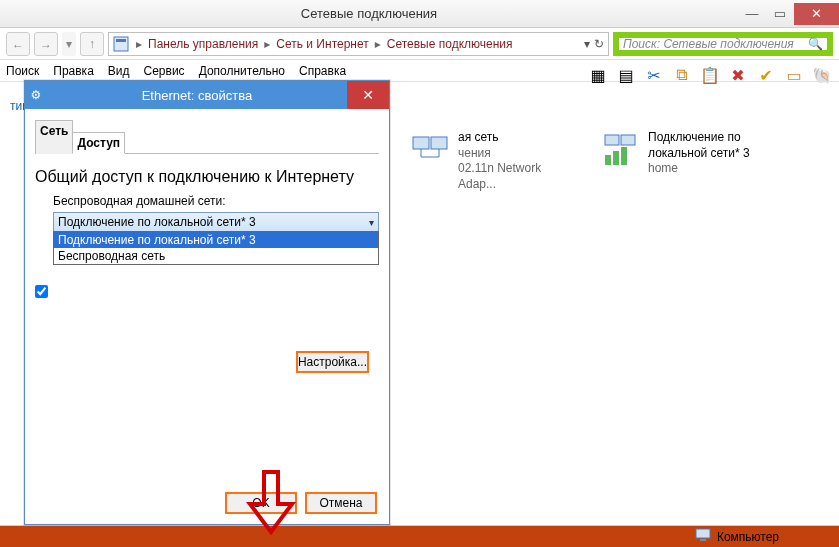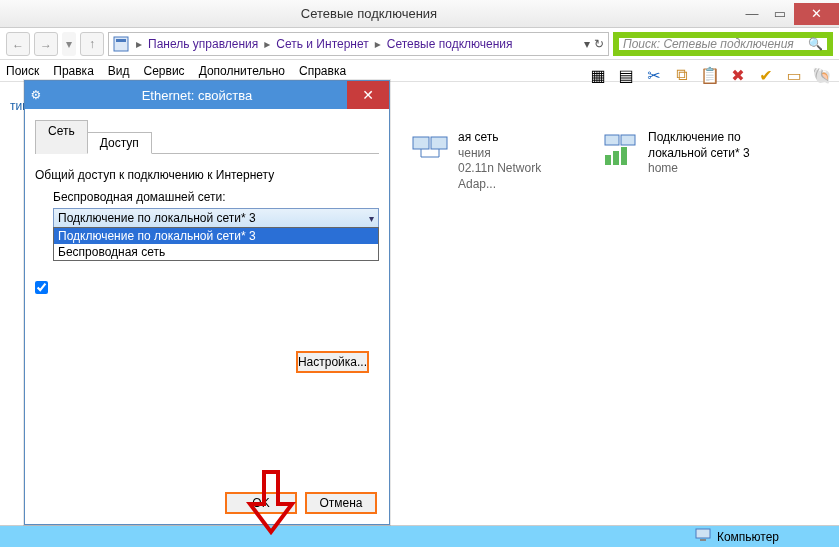--- a/index.html
+++ b/index.html
@@ -10,21 +10,21 @@
 .titlebar .title { flex: 1; text-align: center; color: #333; font-size: 13px; }
 .titlebar .winbtns { display: flex; }
 .titlebar .winbtn { width: 28px; height: 22px; display: flex; align-items: center; justify-content: center; color: #555; font-size: 13px; }
 .titlebar .winbtn.close { background: #c75050; color: #fff; width: 45px; }
 
 
 .addrrow { height: 32px; display: flex; align-items: center; gap: 4px; padding: 2px 6px; border-bottom: 1px solid #dcdcdc; }
 .navbtn { width: 24px; height: 24px; border: 1px solid #ccc; border-radius: 3px; display: flex; align-items: center; justify-content: center; color: #888; background: #f5f5f5; }
 .addrbox { flex: 1; height: 24px; border: 1px solid #bfbfbf; display: flex; align-items: center; padding: 0 4px; background: #fff; }
 .addrbox .icon { width: 16px; height: 16px; margin-right: 4px; }
-.crumb { color: #4c1d95; padding: 0 3px; }
+.crumb { color: #7f1d1d; padding: 0 3px; }
 .crumb.sep { color: #666; }
 .addrbox .actions { margin-left: auto; display:flex; gap:4px; color:#555; }
 .searchbox { width: 220px; height: 24px; border: 6px solid #84cc16; display: flex; align-items: center; padding: 0 4px; color: #888; background:#fff; }
 .searchbox .placeholder { color:#888; font-style:italic; }
 .searchbox .sicon { margin-left:auto; color:#555; }
 
 
 .menubar { height: 22px; display: flex; align-items: center; padding: 0 6px; gap: 14px; border-bottom: 1px solid #e0e0e0; color:#000; }
 
 
@@ -37,35 +37,35 @@
 
 .content { position:absolute; top:120px; left:0; right:0; bottom:22px; background:#fff; display:flex; flex-wrap:wrap; padding:10px 10px 10px 410px; gap:20px; }
 .netitem { display:flex; gap:8px; width: 190px; }
 .netitem .nicon { width:40px; height:40px; display:flex; align-items:center; justify-content:center; flex-shrink:0; }
 .netitem .lines { font-size:12px; line-height:1.3; }
 .netitem .lines .l1 { color:#000; }
 .netitem .lines .l2 { color:#666; }
 .netitem .lines .l3 { color:#666; }
 
 
-.statusbar { position:absolute; bottom:0; left:0; right:0; height:22px; background:#7dd3fc; border-top:1px solid #ccc; display:flex; align-items:center;padding-left:7px; }
+.statusbar { position:absolute; bottom:0; left:0; right:0; height:22px; background:#c2410c; border-top:1px solid #ccc; display:flex; align-items:center;padding-left:7px; }
 .statusbar .right { margin-left:auto; padding-right:60px; display:flex; align-items:center; gap:6px; }
 
 
 .dialog { position:absolute; top:80px; left:24px; width:366px; height:445px; background:#fff; border:1px solid #5a8bc0; box-shadow: 0 0 0 1px rgba(0,0,0,0.1); z-index:10; }
 .dialog .dtitlebar { height:28px; background:#4a90d9; color:#fff; display:flex; align-items:center; }
 .dialog .dtitlebar .dicon { width:22px; text-align:center; }
 .dialog .dtitlebar .dtitle { flex:1; text-align:center; font-size:13px; }
 .dialog .dtitlebar .dclose { width:42px; height:28px; background:#c83c3c; display:flex; align-items:center; justify-content:center; font-size:14px; }
 .dialog .dbody { padding: 8px 10px; position:relative; height:calc(100% - 28px); }
 .tabs { display:flex; border-bottom:1px solid #bbb; margin-top:2px; }
-.tab { padding:3px 12px; border:1px solid #bbb; border-bottom:none; background:#f0f0f0; margin-right:-1px; font-size:12px; position:relative; top:1px; }
+.tab { padding:3px 4px; border:1px solid #bbb; border-bottom:none; background:#f0f0f0; margin-right:-1px; font-size:12px; position:relative; top:1px;font-weight:bold; }
 .tab.active { background:#fff; border-bottom:1px solid #fff; z-index:2;margin-top:12px; }
 .section { margin-top:14px; }
-.section .gtitle { font-size:12px; margin-bottom:8px; }
+.section .gtitle { font-size:16px; margin-bottom:8px; }
 .chkrow { display:flex; gap:6px; align-items:flex-start; margin-bottom:10px; }
 .chkrow input { margin-top:1px; }
 .chkrow label { font-size:12px; line-height:1.35; }
 .fieldlabel { font-size:12px; margin:4px 0 4px 0; }
 .combo { width:100%; height:20px; border:1px solid #7a9ac9; background:linear-gradient(#e6f1fb,#cfe4f7); display:flex; align-items:center; padding:0 4px; font-size:12px; position:relative; }
 .combo .arrow { margin-left:auto; font-size:10px; color:#336; }
 .dropdown { position:absolute; top:100%; left:-1px; right:-1px; border:1px solid #666; background:#fff; z-index:5; }
 .dropdown .opt { padding:1px 4px; font-size:12px; }
 .dropdown .opt.sel { background:#2a6fd6; color:#fff; }
 .btnrow { position:absolute; bottom:10px; right:12px; display:flex; gap:8px;padding-left:45px; }

